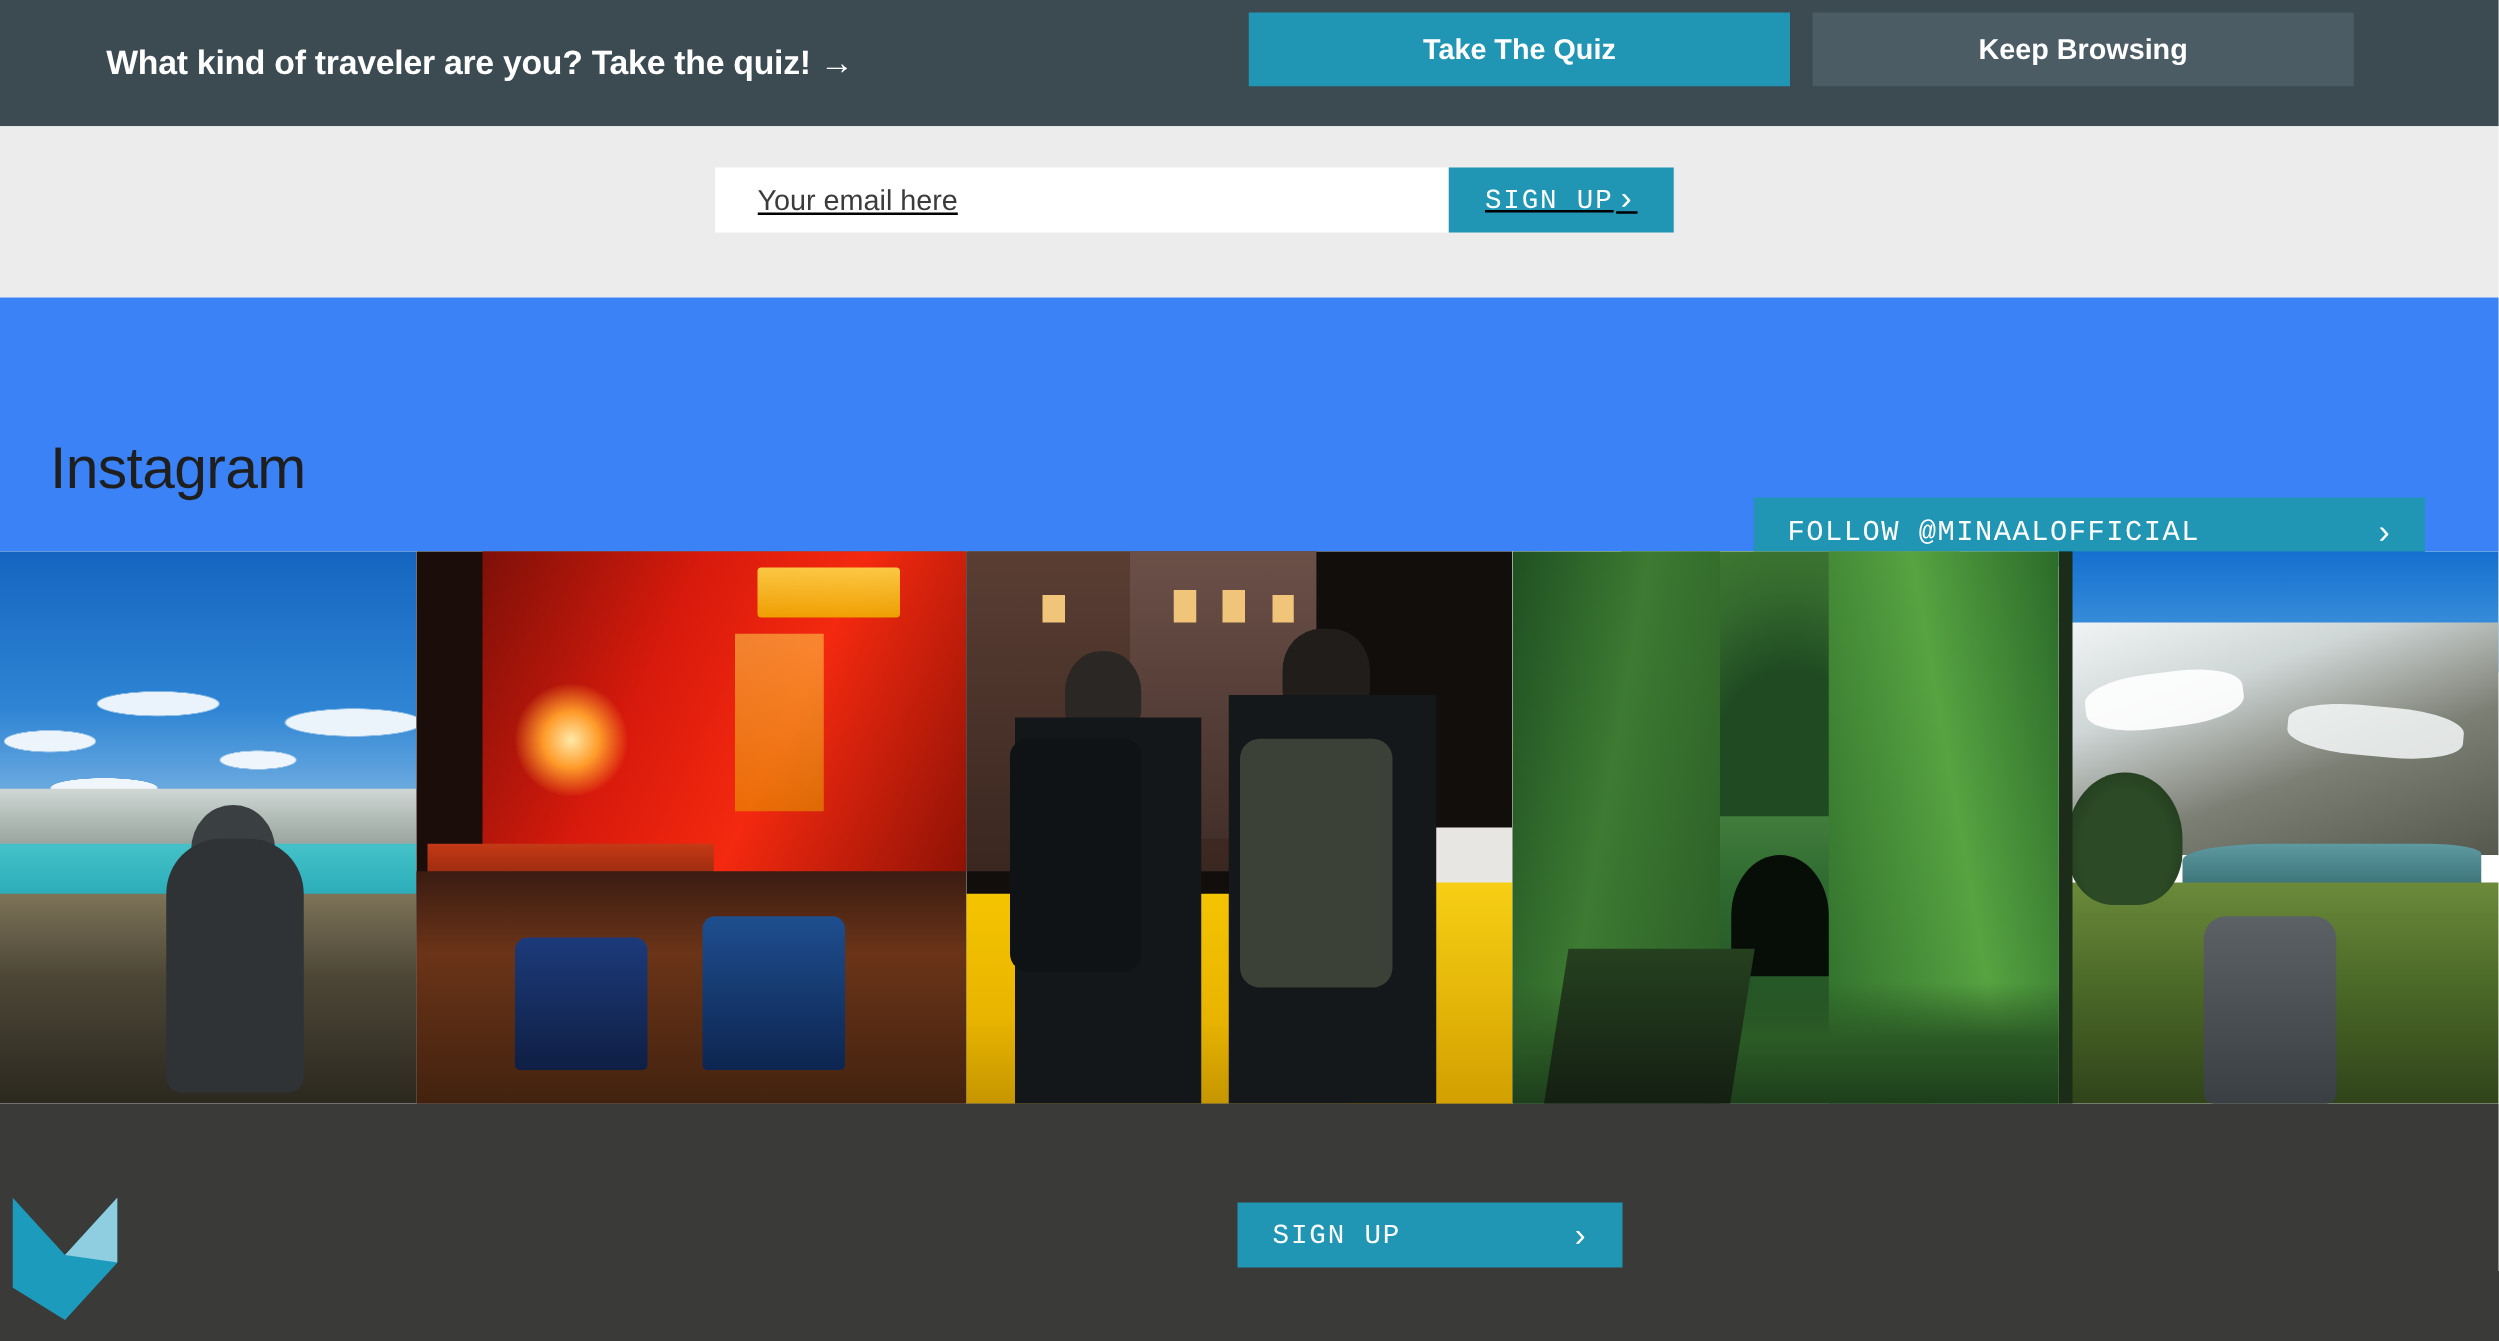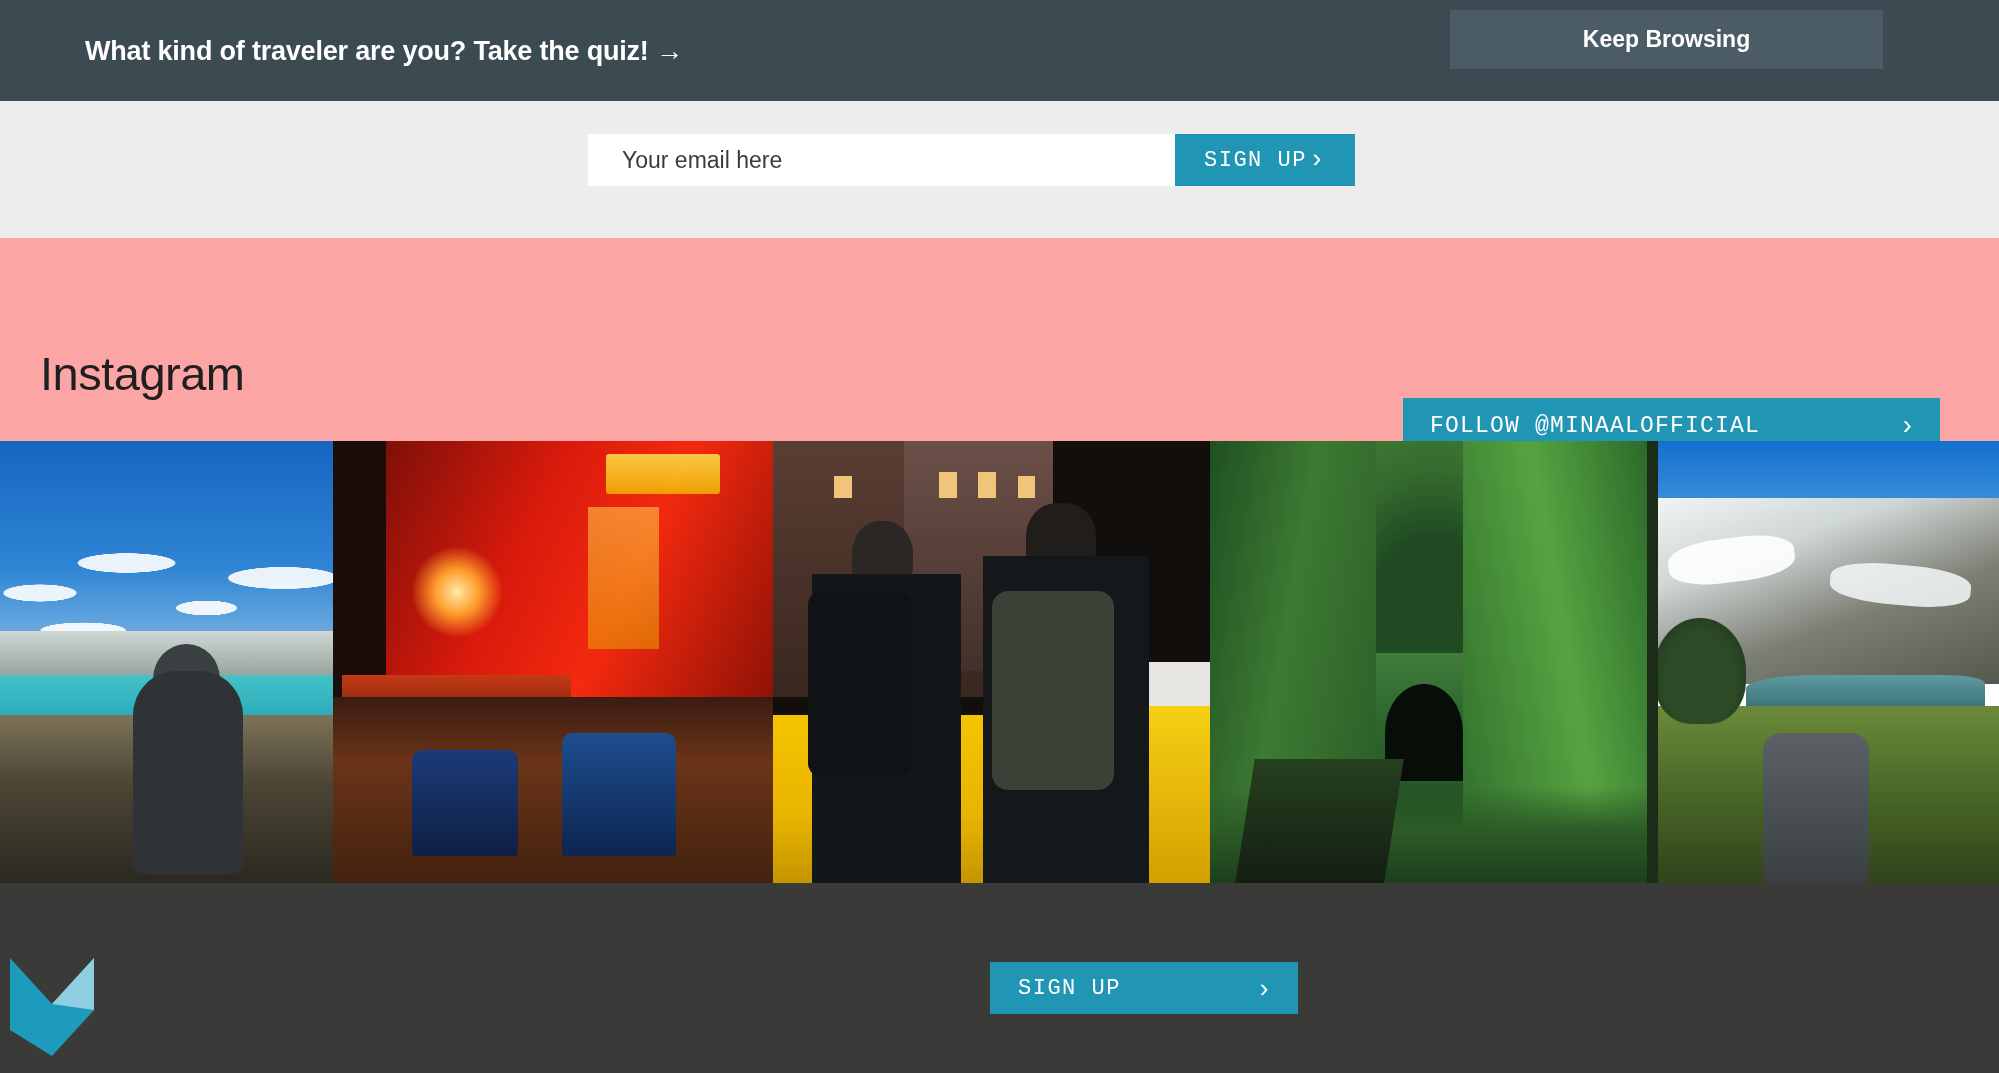--- a/index.html
+++ b/index.html
@@ -62,24 +62,25 @@
 
   
   .signup-strip {
     position: relative;
     width: 1999px;
     height: 137px;
     background: #ececec;
   }
   .signup-form-top {
     position: absolute;
-    left: 588px;
+    left: 572px;
     top: 33px;
     display: flex;
     align-items: stretch;
+    text-decoration: underline;
   }
   .email-input-top {
     width: 587px;
     height: 52px;
     background: #ffffff;
     border: none;
     outline: none;
     padding: 0 34px;
     font-size: 23px;
     color: #3b3b3b;
@@ -100,21 +101,21 @@
     justify-content: center;
     gap: 2px;
     cursor: pointer;
   }
   .signup-btn-top .chev { font-size: 26px; line-height: 1; }
 
   
   .insta-section {
     position: relative;
     width: 1999px;
-    background: #fca5a5;
+    background: #3b82f6;
     height: 203px;
   }
   .insta-title {
     position: absolute;
     left: 40px;
     top: 108px;
     font-size: 47px;
     color: #1f1f1f;
     font-weight: normal;
     letter-spacing: -0.5px;
@@ -401,20 +402,21 @@
 
   .stage { position: relative; width: 1999px; height: 1073px; }
 </style>
 </head>
 <body>
 
 <div class="stage">
 
   <div class="quiz-bar">
     <div class="quiz-bar-text">What kind of traveler are you? Take the quiz! →</div>
+    <button class="quiz-btn quiz-btn-primary">Take The Quiz</button>
     <button class="quiz-btn quiz-btn-secondary">Keep Browsing</button>
   </div>
 
   <div class="signup-strip">
     <div class="signup-form-top">
       <input class="email-input-top" type="text" placeholder="Your email here" style="">
       <button class="signup-btn-top">
         <span>SIGN UP</span>
         <span class="chev">›</span>
       </button>

